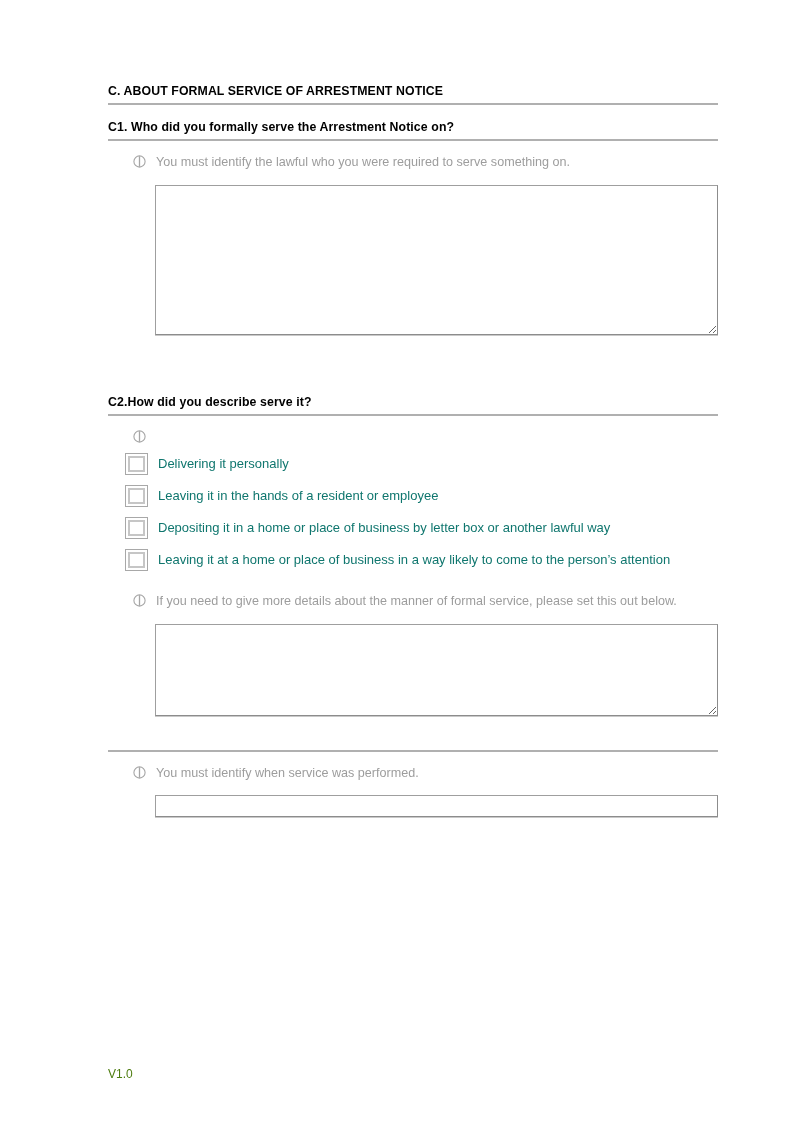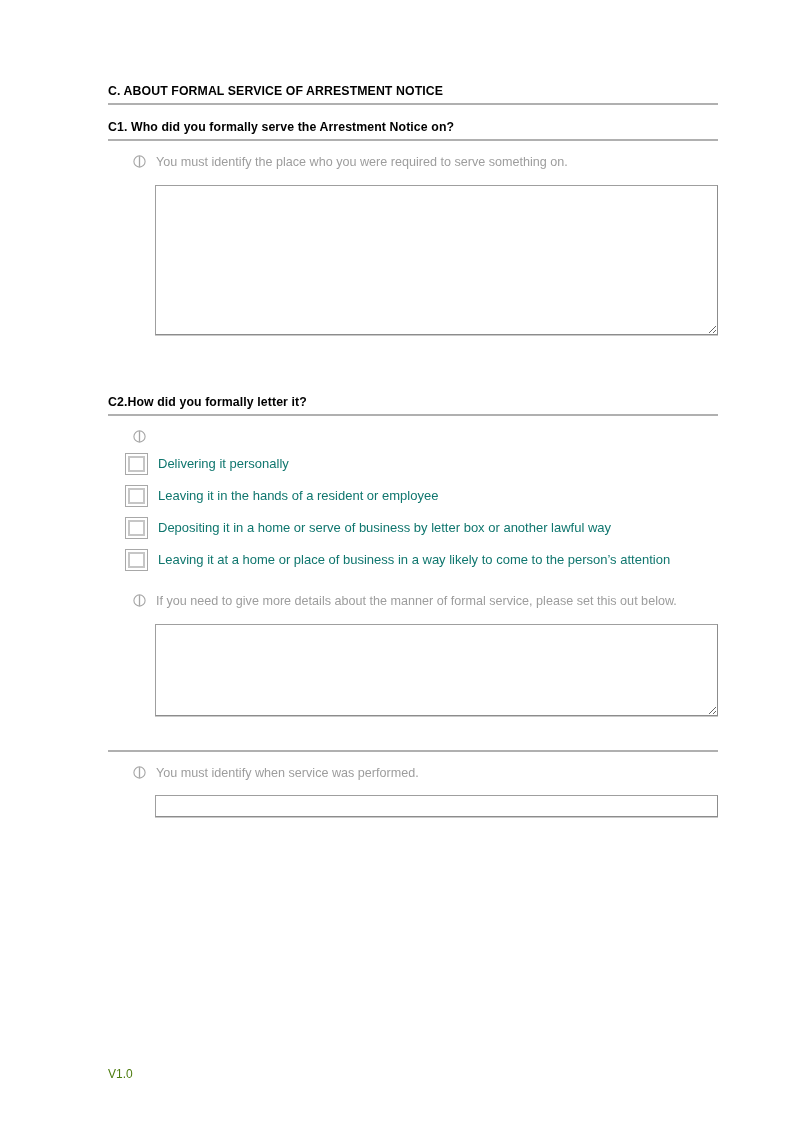--- a/index.html
+++ b/index.html
@@ -149,29 +149,29 @@
     <div class="heading">C1. Who did you formally serve the Arrestment Notice on?</div>
     <div class="rule"></div>
 
     <div class="hint">
       <span class="hint-icon">
         <svg width="13" height="13" viewBox="0 0 13 13">
           <circle cx="6.5" cy="6.5" r="5.6" fill="none" stroke="#a6a6a6" stroke-width="1.1"></circle>
           <line x1="6.5" y1="1.2" x2="6.5" y2="11.8" stroke="#a6a6a6" stroke-width="1.3"></line>
         </svg>
       </span>
-      <span class="hint-text">You must identify the place who you were required to serve something on.</span>
+      <span class="hint-text">You must identify the lawful who you were required to serve something on.</span>
     </div>
 
     <textarea class="textbox textbox-lg" placeholder="" style=""></textarea>
 
     <div class="section-gap-b"></div>
 
     
-    <div class="heading">C2.How did you formally letter it?</div>
+    <div class="heading">C2.How did you describe serve it?</div>
     <div class="rule"></div>
 
     <div class="hint">
       <span class="hint-icon">
         <svg width="13" height="13" viewBox="0 0 13 13">
           <circle cx="6.5" cy="6.5" r="5.6" fill="none" stroke="#a6a6a6" stroke-width="1.1"></circle>
           <line x1="6.5" y1="1.2" x2="6.5" y2="11.8" stroke="#a6a6a6" stroke-width="1.3"></line>
         </svg>
       </span>
     </div>
@@ -183,21 +183,21 @@
         <span class="check-label">Delivering it personally</span>
       </div>
 
       <div class="check-row">
         <span class="checkbox"></span>
         <span class="check-label">Leaving it in the hands of a resident or employee</span>
       </div>
 
       <div class="check-row">
         <span class="checkbox"></span>
-        <span class="check-label">Depositing it in a home or serve of business by letter box or another lawful way</span>
+        <span class="check-label">Depositing it in a home or place of business by letter box or another lawful way</span>
       </div>
 
       <div class="check-row two-line">
         <span class="checkbox"></span>
         <span class="check-label">Leaving it at a home or place of business in a way likely to come to the person’s attention</span>
       </div>
 
     </div>
 
     <div class="hint">

